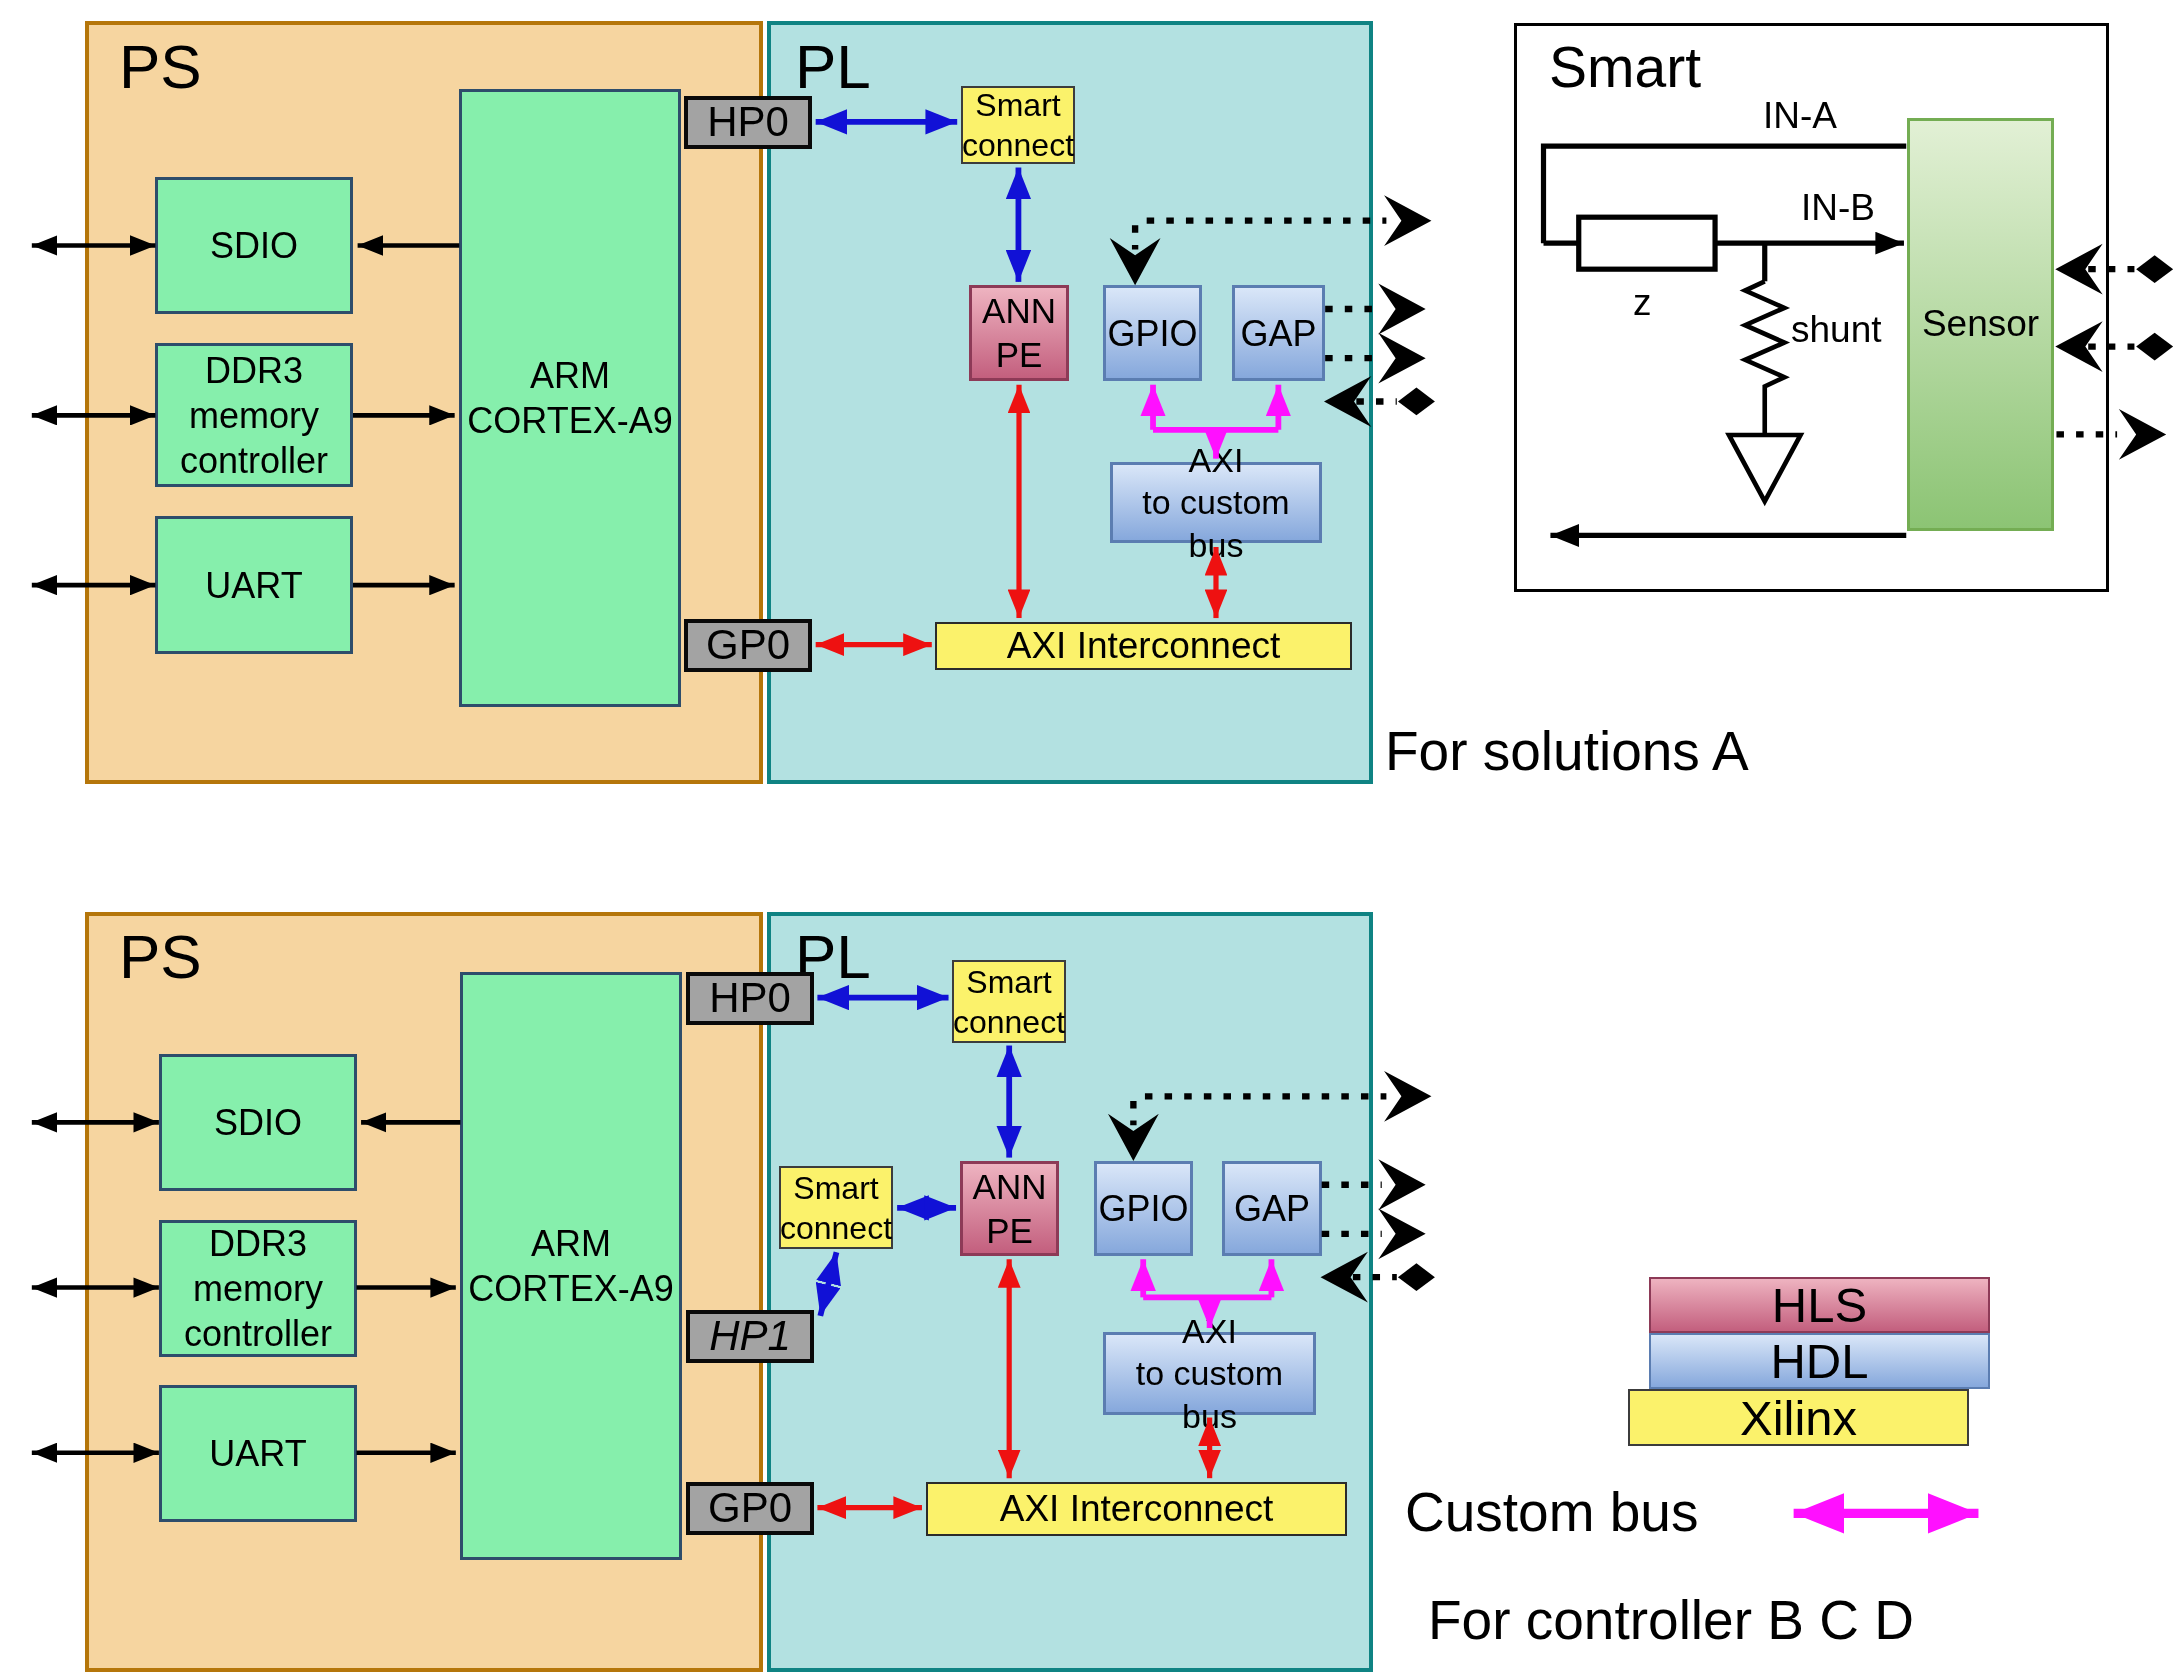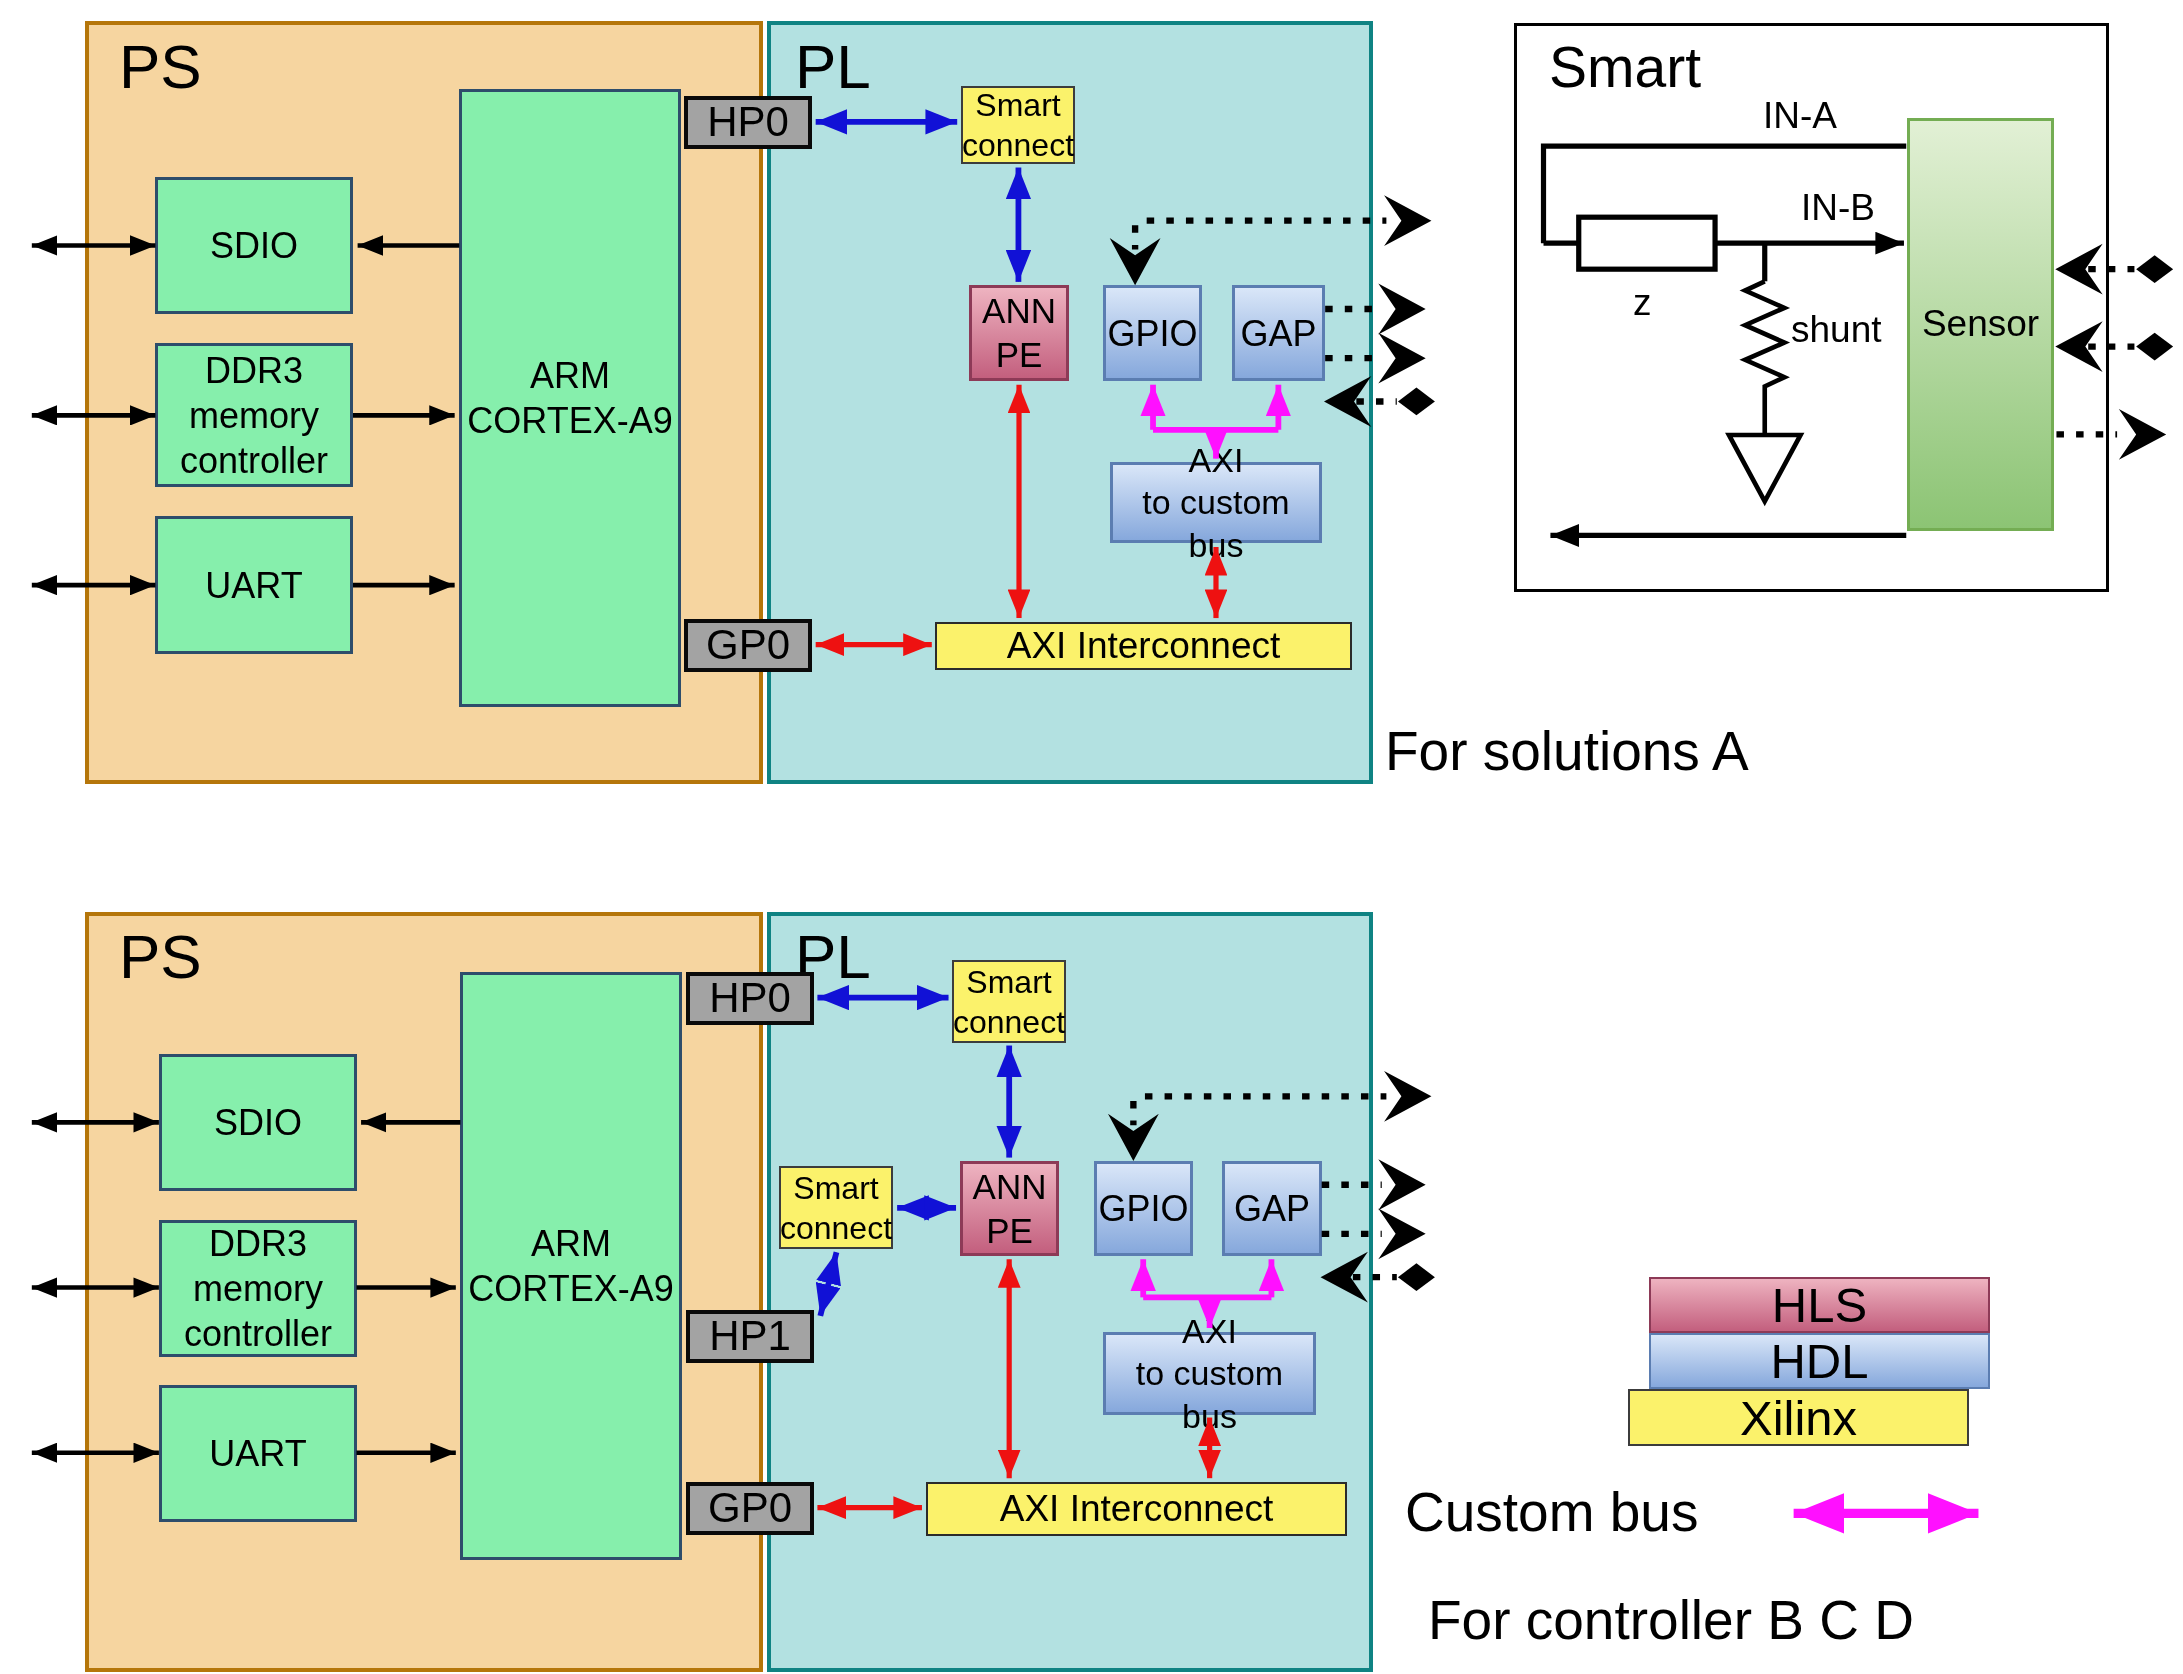--- a/index.html
+++ b/index.html
@@ -72,21 +72,21 @@
 
   <div class="blk grey" style="left:159px;top:1054px;width:198px;height:137px;font-size:36px;">SDIO</div>
   <div class="blk grey" style="left:159px;top:1220px;width:198px;height:137px;font-size:36px;">DDR3
 memory
 controller</div>
   <div class="blk grey" style="left:159px;top:1385px;width:198px;height:137px;font-size:36px;">UART</div>
   <div class="blk grey" style="left:460px;top:972px;width:222px;height:588px;font-size:36px;">ARM
 CORTEX-A9</div>
 
   <div class="blk port" style="left:686px;top:972px;width:128px;height:53px;">HP0</div>
-  <div class="blk port" style="left:686px;top:1310px;width:128px;height:53px;">HP1</div>
+  <div class="blk port" style="left:686px;top:1310px;width:128px;height:53px;font-style:italic;">HP1</div>
   <div class="blk port" style="left:686px;top:1482px;width:128px;height:53px;">GP0</div>
 
   <div class="blk yellow" style="left:952px;top:960px;width:114px;height:83px;font-size:32px;">Smart
 connect</div>
   <div class="blk yellow" style="left:779px;top:1166px;width:114px;height:83px;font-size:32px;">Smart
 connect</div>
   <div class="blk hlsgrad" style="left:960px;top:1161px;width:99px;height:95px;font-size:35px;">ANN
 PE</div>
   <div class="blk hdlgrad" style="left:1094px;top:1161px;width:99px;height:95px;font-size:36px;">GPIO</div>
   <div class="blk hdlgrad" style="left:1222px;top:1161px;width:100px;height:95px;font-size:36px;">GAP</div>

